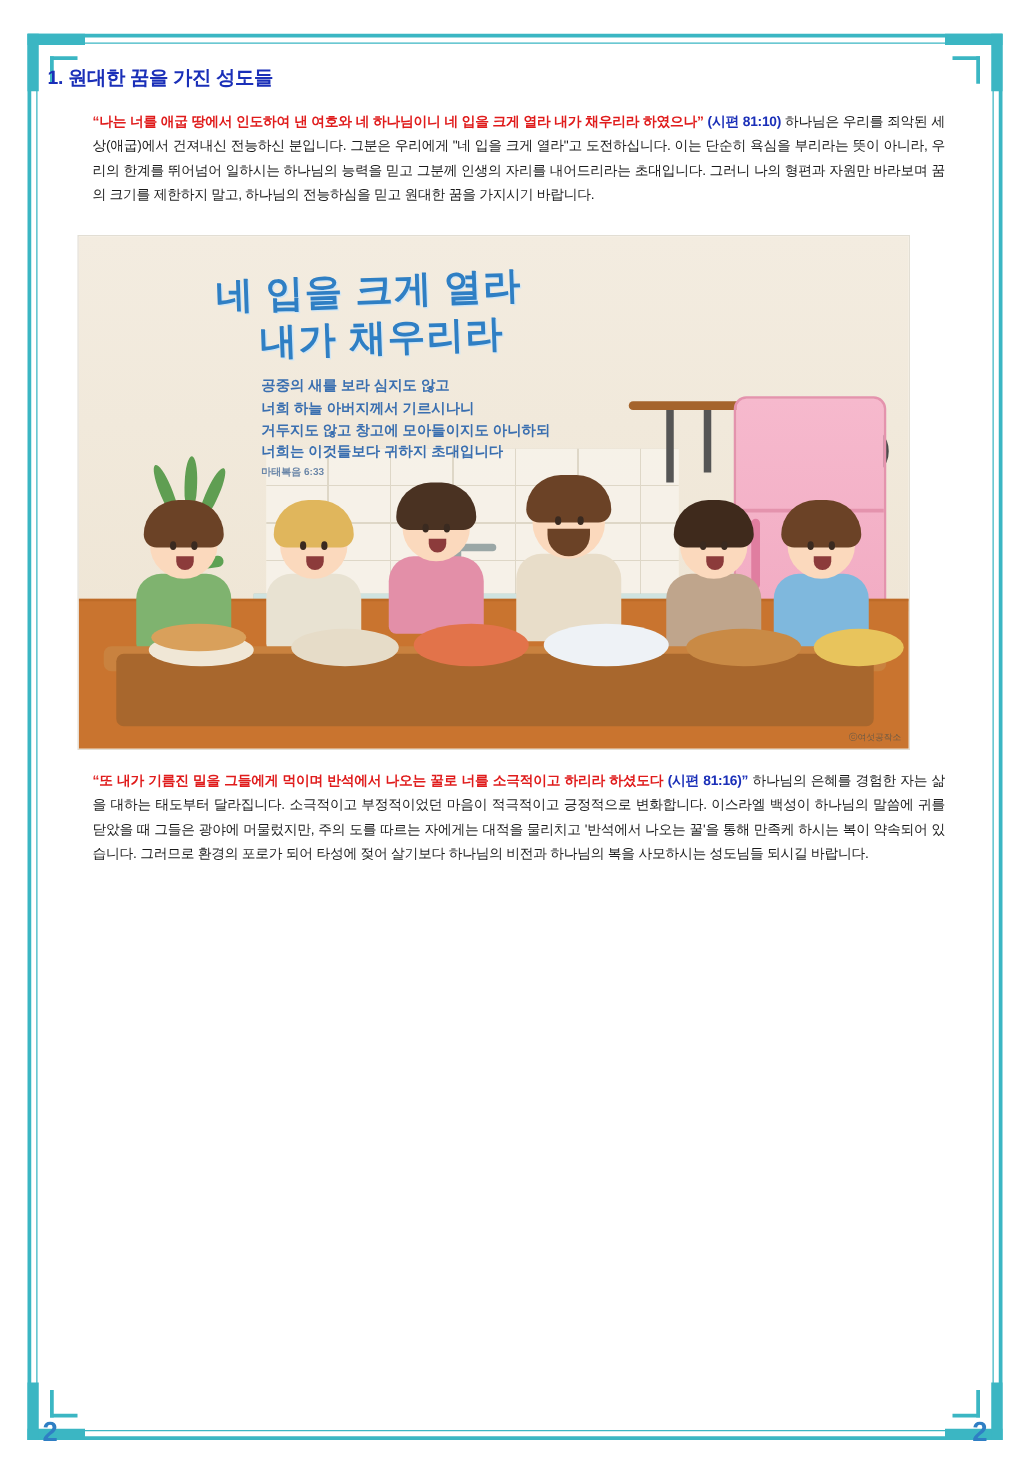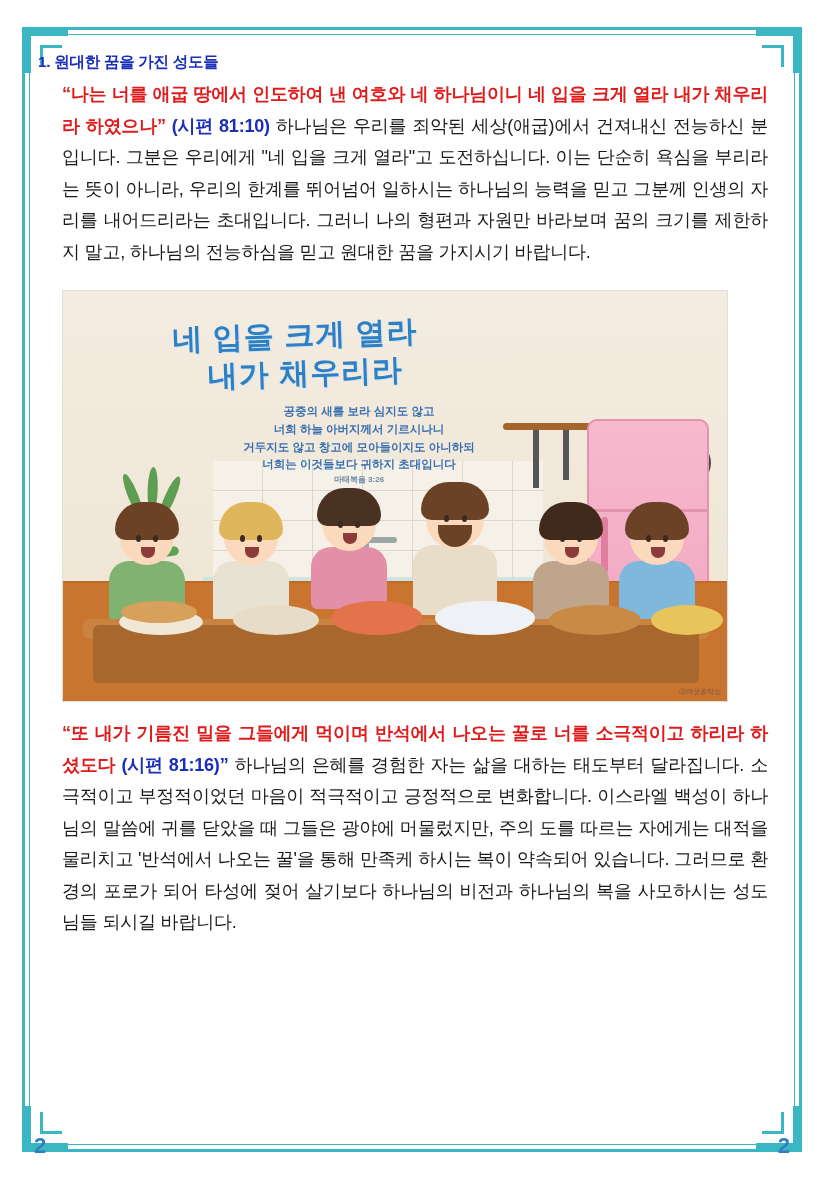--- a/index.html
+++ b/index.html
@@ -74,26 +74,26 @@
     font-weight: bold;
     letter-spacing: -0.3px;
     margin: 0 0 6px 0;
     padding-left: 2px;
   }
   .heading-2 {
     margin-top: 6px;
   }
 
   .para {
-    font-size: 18px;
+    font-size: 11px;
     line-height: 1.75;
     color: #1a1a1a;
     text-align: justify;
     text-justify: inter-character;
-    margin: 4px;
+    margin: 16px;
     padding: 0 8px 0 22px;
     letter-spacing: -0.2px;
   }
   .verse {
     color: #e01b1b;
     font-weight: bold;
   }
   .ref {
     color: #1a2fb8;
     font-weight: bold;
@@ -163,21 +163,21 @@
   .dish { position:absolute; bottom: 66px; border-radius: 50%; }
 
   .title-art {
     position:absolute; left: 110px; top: 24px; width: 330px; color:#2f7fc4;
     font-weight: bold; font-size: 30px; line-height: 1.25; letter-spacing: 1px;
     text-shadow: 1px 1px 0 #cfe6f6;
     transform: rotate(-2deg);
   }
   .title-art .ln2 { margin-left: 34px; }
   .sub-art {
-    position:absolute; left: 146px; top: 112px; width: 300px; text-align:center;
+    position:absolute; left: 146px; top: 112px; width: 300px; 
     color:#3a6fb0; font-size: 11.5px; line-height: 1.55; font-weight: bold;
   }
   .sub-art .cite { font-size: 8px; color:#6a86a8; }
   .credit { position:absolute; right: 6px; bottom: 4px; font-size: 7px; color:#6b5a46; }
 
   .pagenum {
     position: absolute;
     bottom: 20px;
     font-size: 22px;
     font-weight: bold;
@@ -322,21 +322,21 @@
 
         <div class="title-art">
           <div class="ln1">네 입을 크게 열라</div>
           <div class="ln2">내가 채우리라</div>
         </div>
         <div class="sub-art">
           <div>공중의 새를 보라 심지도 않고</div>
           <div>너희 하늘 아버지께서 기르시나니</div>
           <div>거두지도 않고 창고에 모아들이지도 아니하되</div>
           <div>너희는 이것들보다 귀하지 초대입니다</div>
-          <div class="cite">마태복음 3:26</div>
+          <div class="cite">마태복음 6:33</div>
         </div>
         <div class="credit">ⓒ여섯공작소</div>
       </div>
     </div>
 
 
     <p class="para">
       <span class="verse">“또 내가 기름진 밀을 그들에게 먹이며 반석에서 나오는 꿀로 너를 소극적이고 하리라 하셨도다</span>
       <span class="ref">(시편 81:16)”</span><span> 하나님의 은혜를 경험한 자는 삶을 대하는 태도부터 달라집니다. 소극적이고 부정적이었던 마음이 적극적이고 긍정적으로 변화합니다. 이스라엘 백성이 하나님의 말씀에 귀를 닫았을 때 그들은 광야에 머물렀지만, 주의 도를 따르는 자에게는 대적을 물리치고 '반석에서 나오는 꿀'을 통해 만족케 하시는 복이 약속되어 있습니다. 그러므로 환경의 포로가 되어 타성에 젖어 살기보다 하나님의 비전과 하나님의 복을 사모하시는 성도님들 되시길 바랍니다.</span>
     </p>

